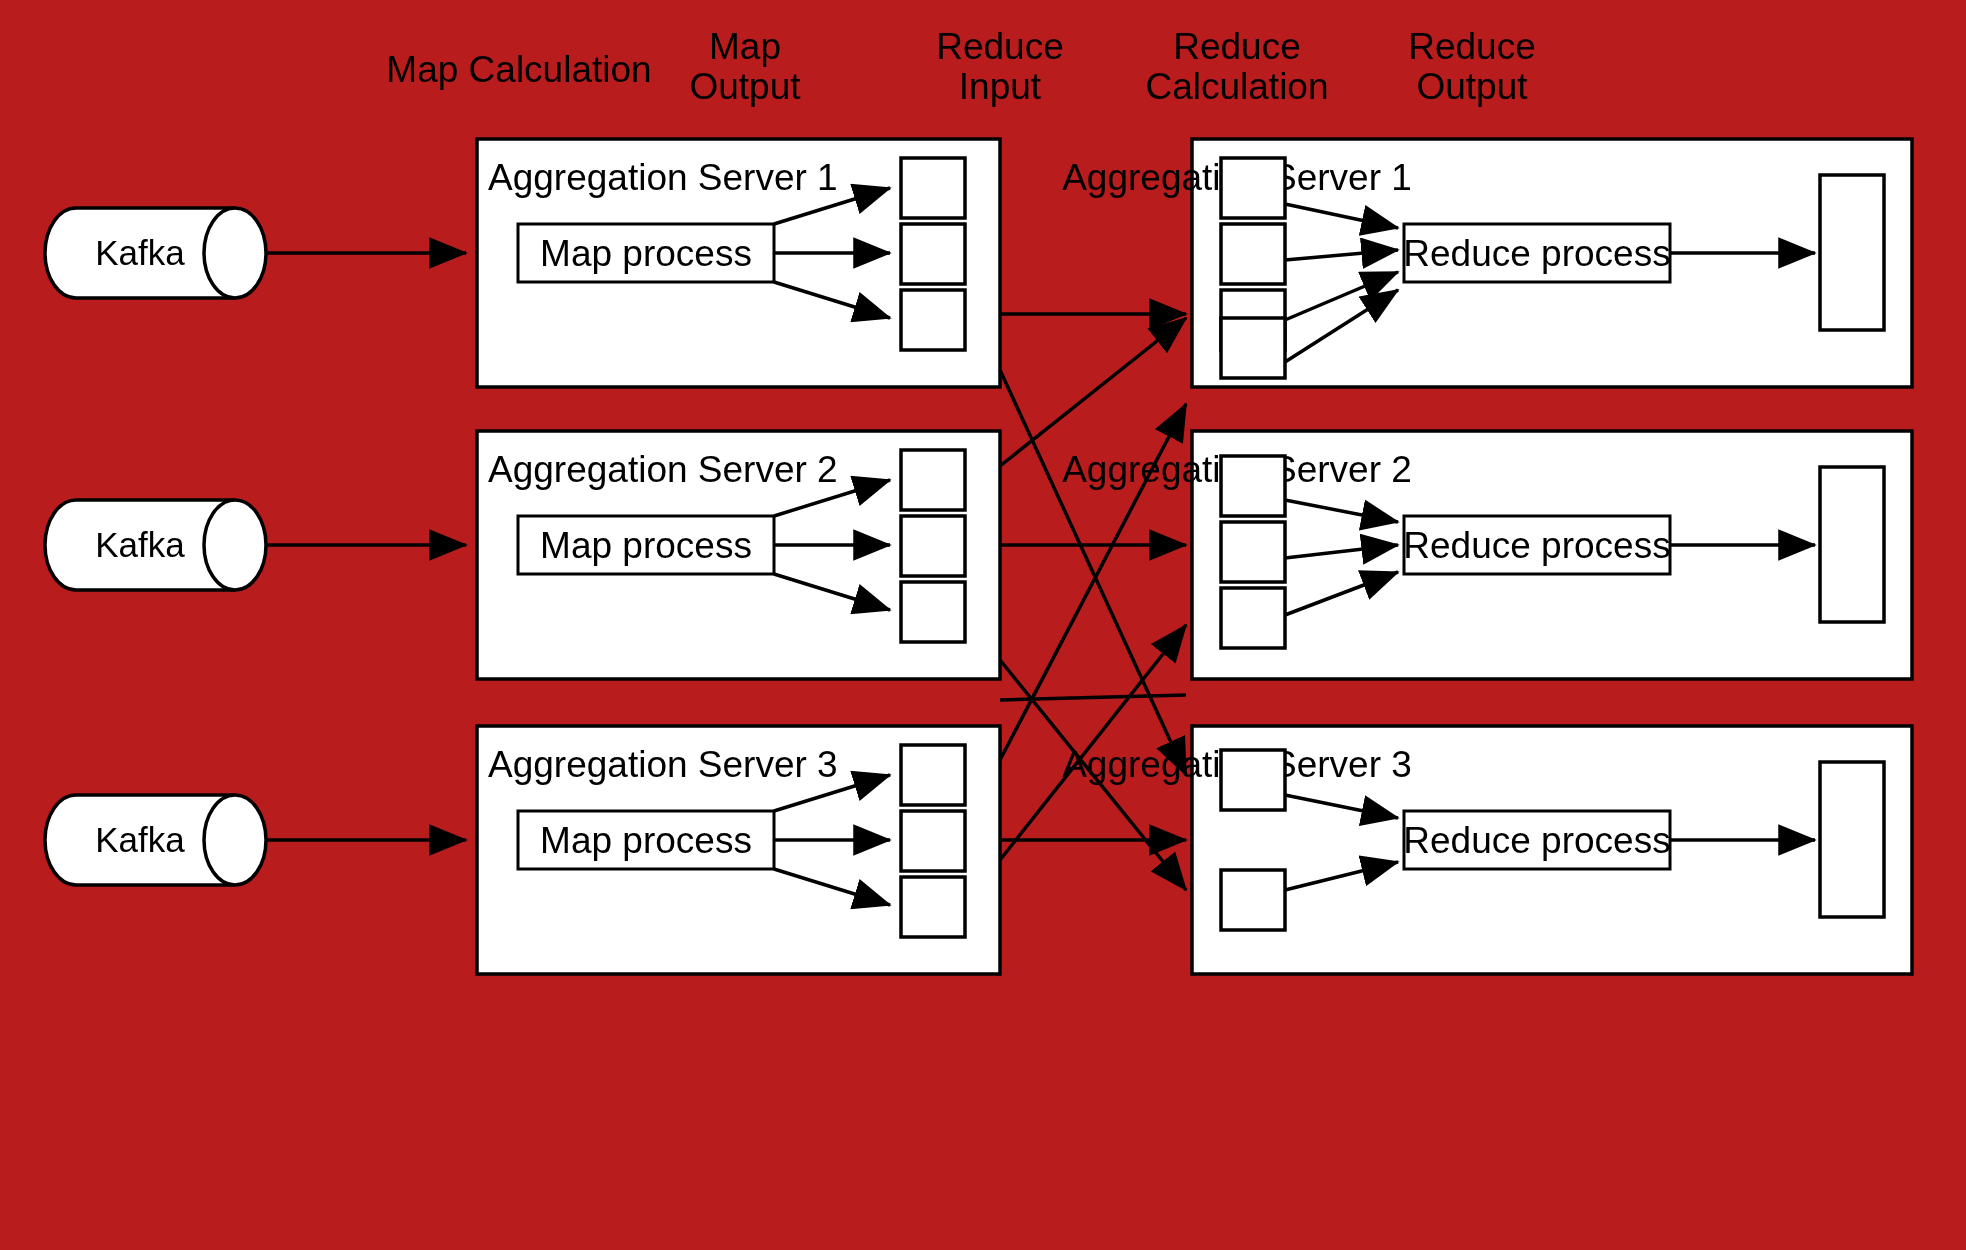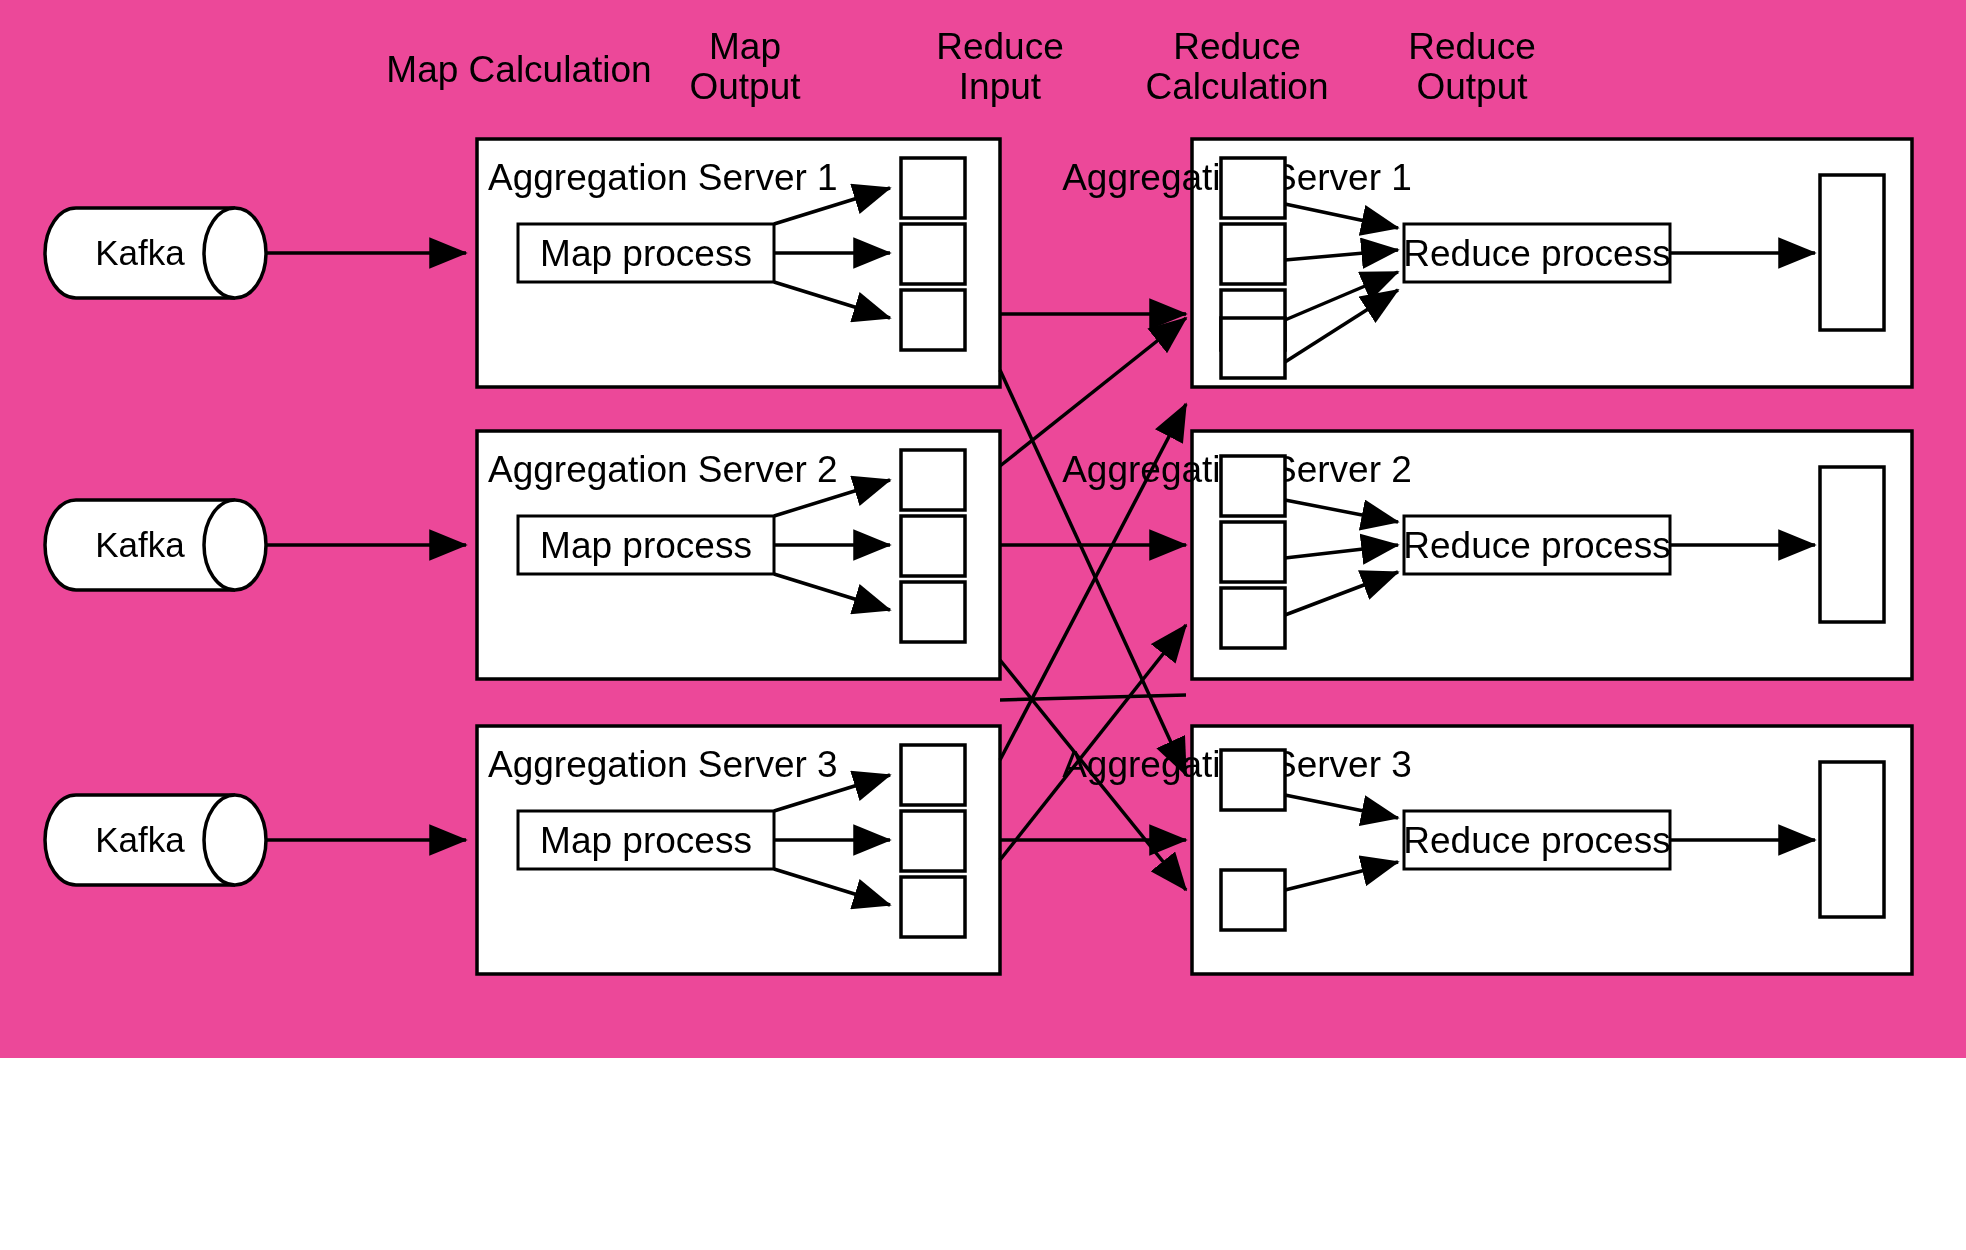--- a/index.html
+++ b/index.html
@@ -9,22 +9,22 @@
   }
   body {
     width: 1966px;
     height: 1250px;
     font-family: "Liberation Sans", sans-serif;
     overflow: hidden;
   }
   #diagram-root {
     position: relative;
     width: 1966px;
-    height: 1058px;
-    background: #ec4899;
+    height: 1250px;
+    background: #b91c1c;
     text-align: right;
   }
   svg.canvas {
     position: absolute;
     top: 0;
     left: 0;
     width: 1966px;
     height: 1250px;
   }
   .col-header {

